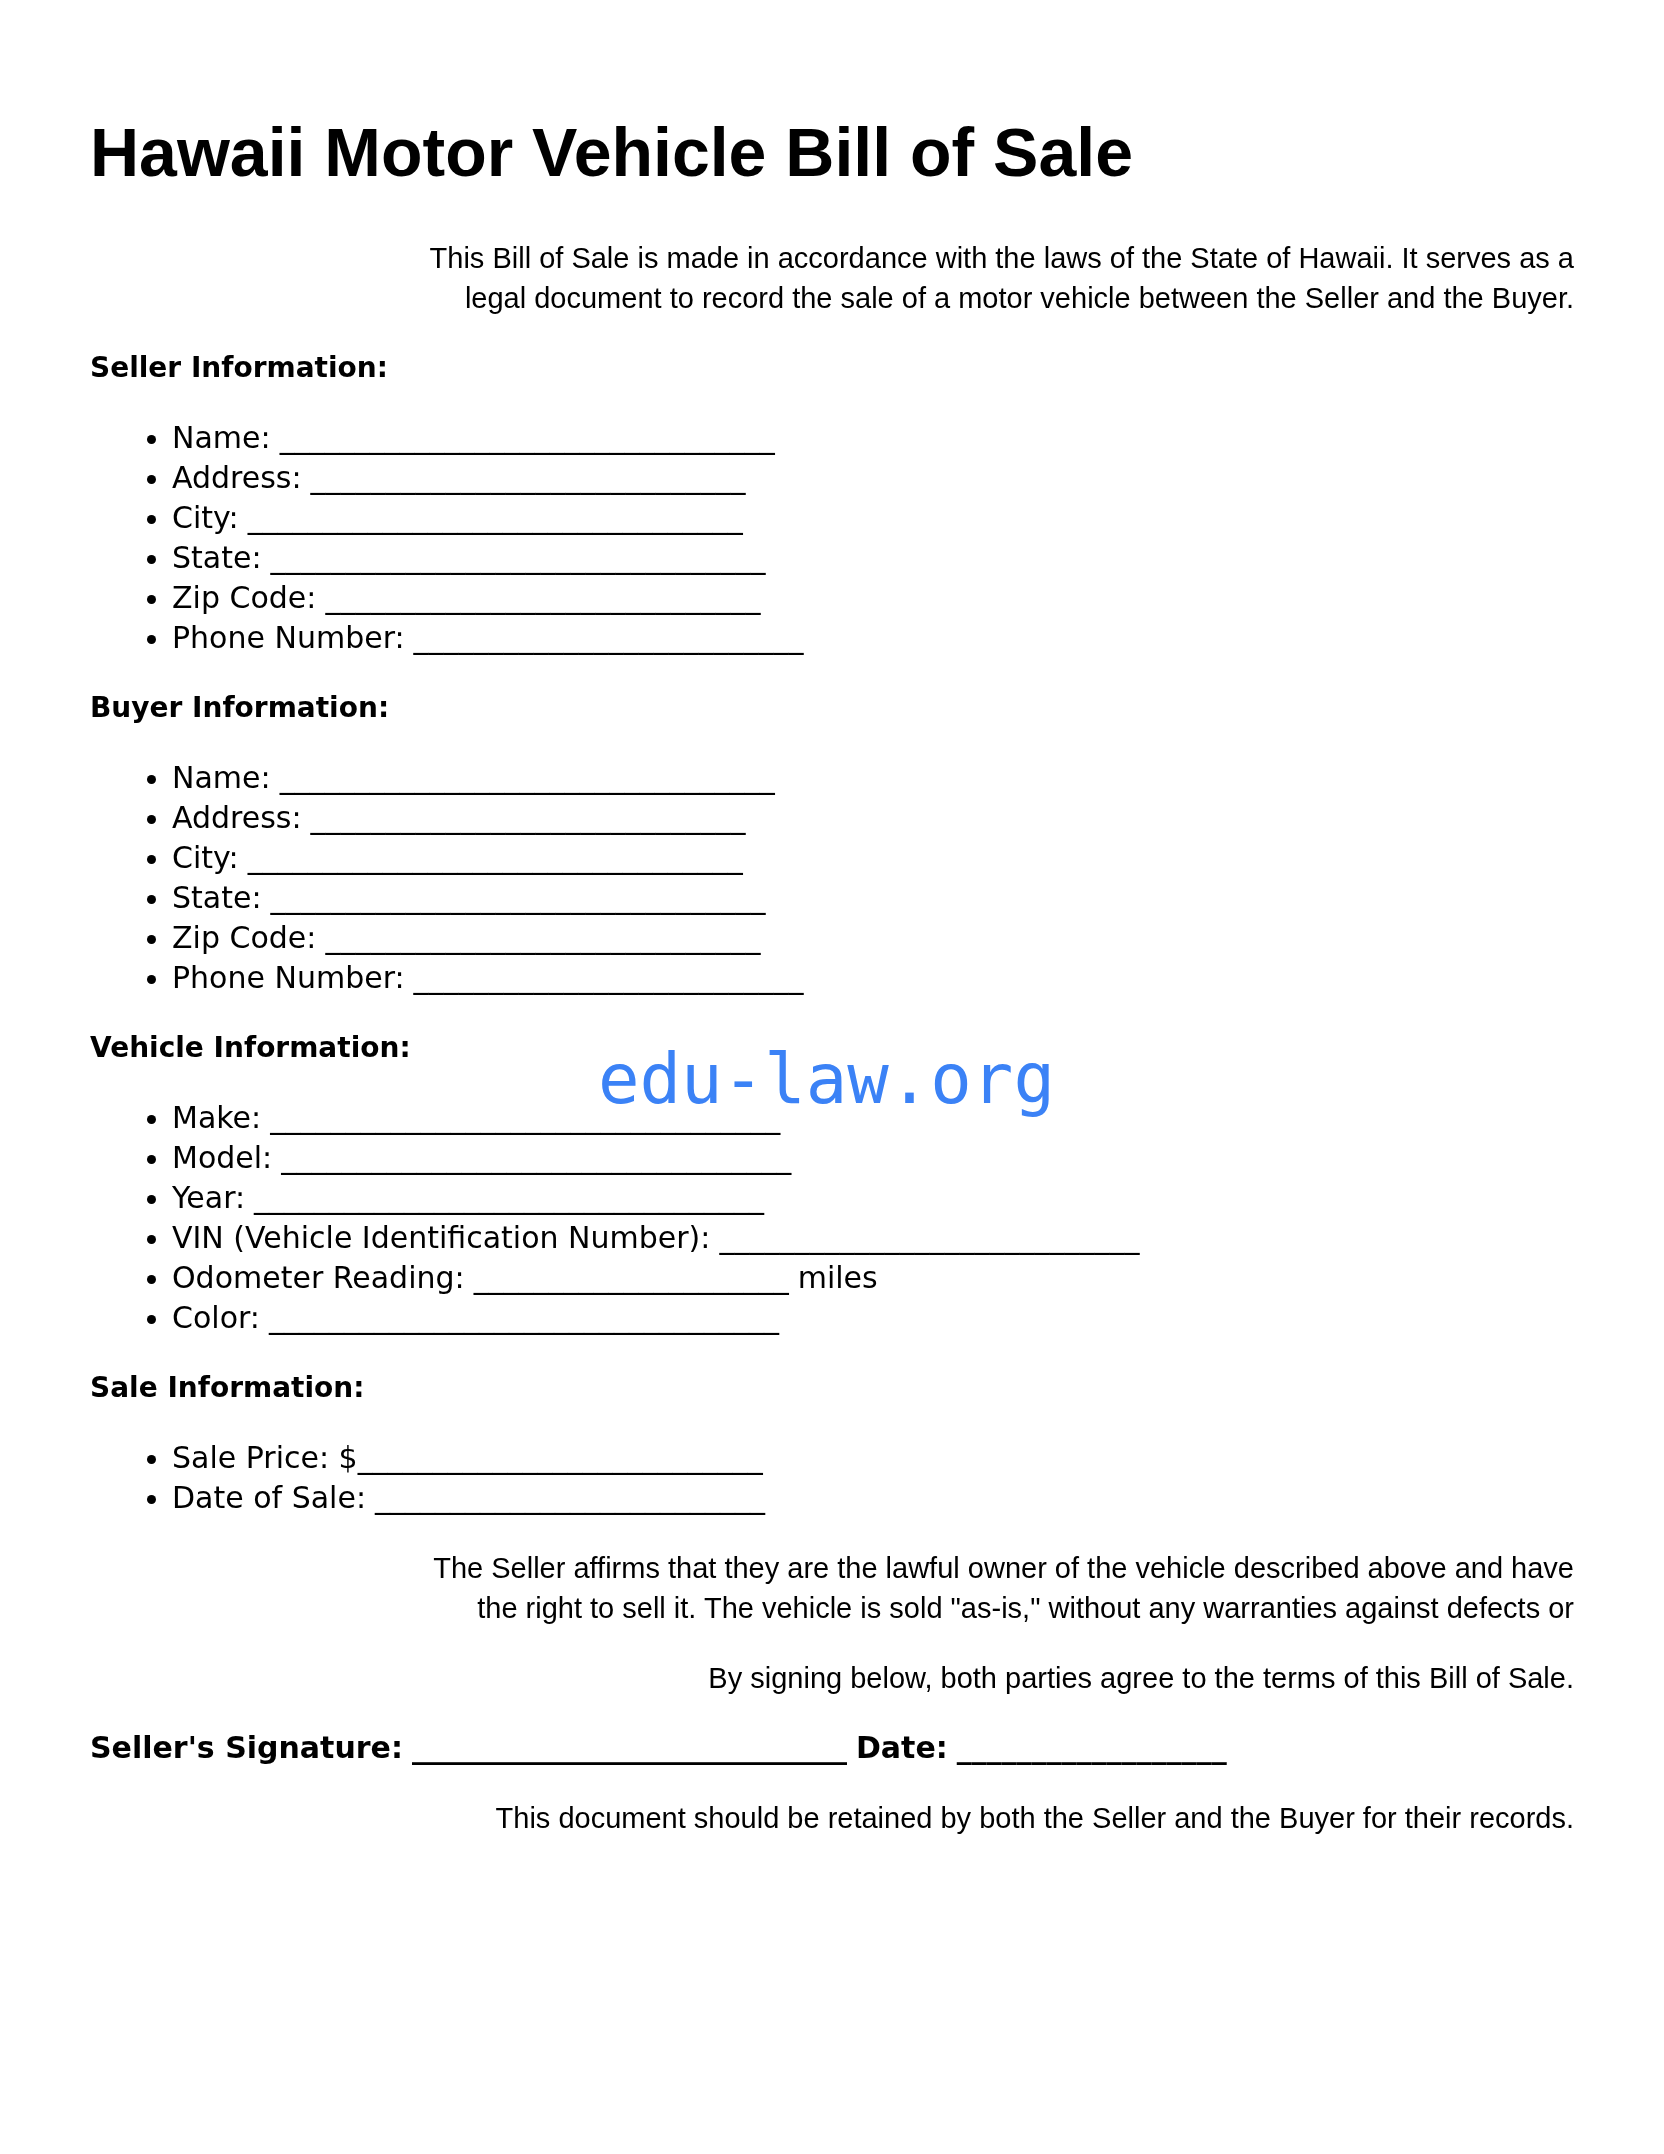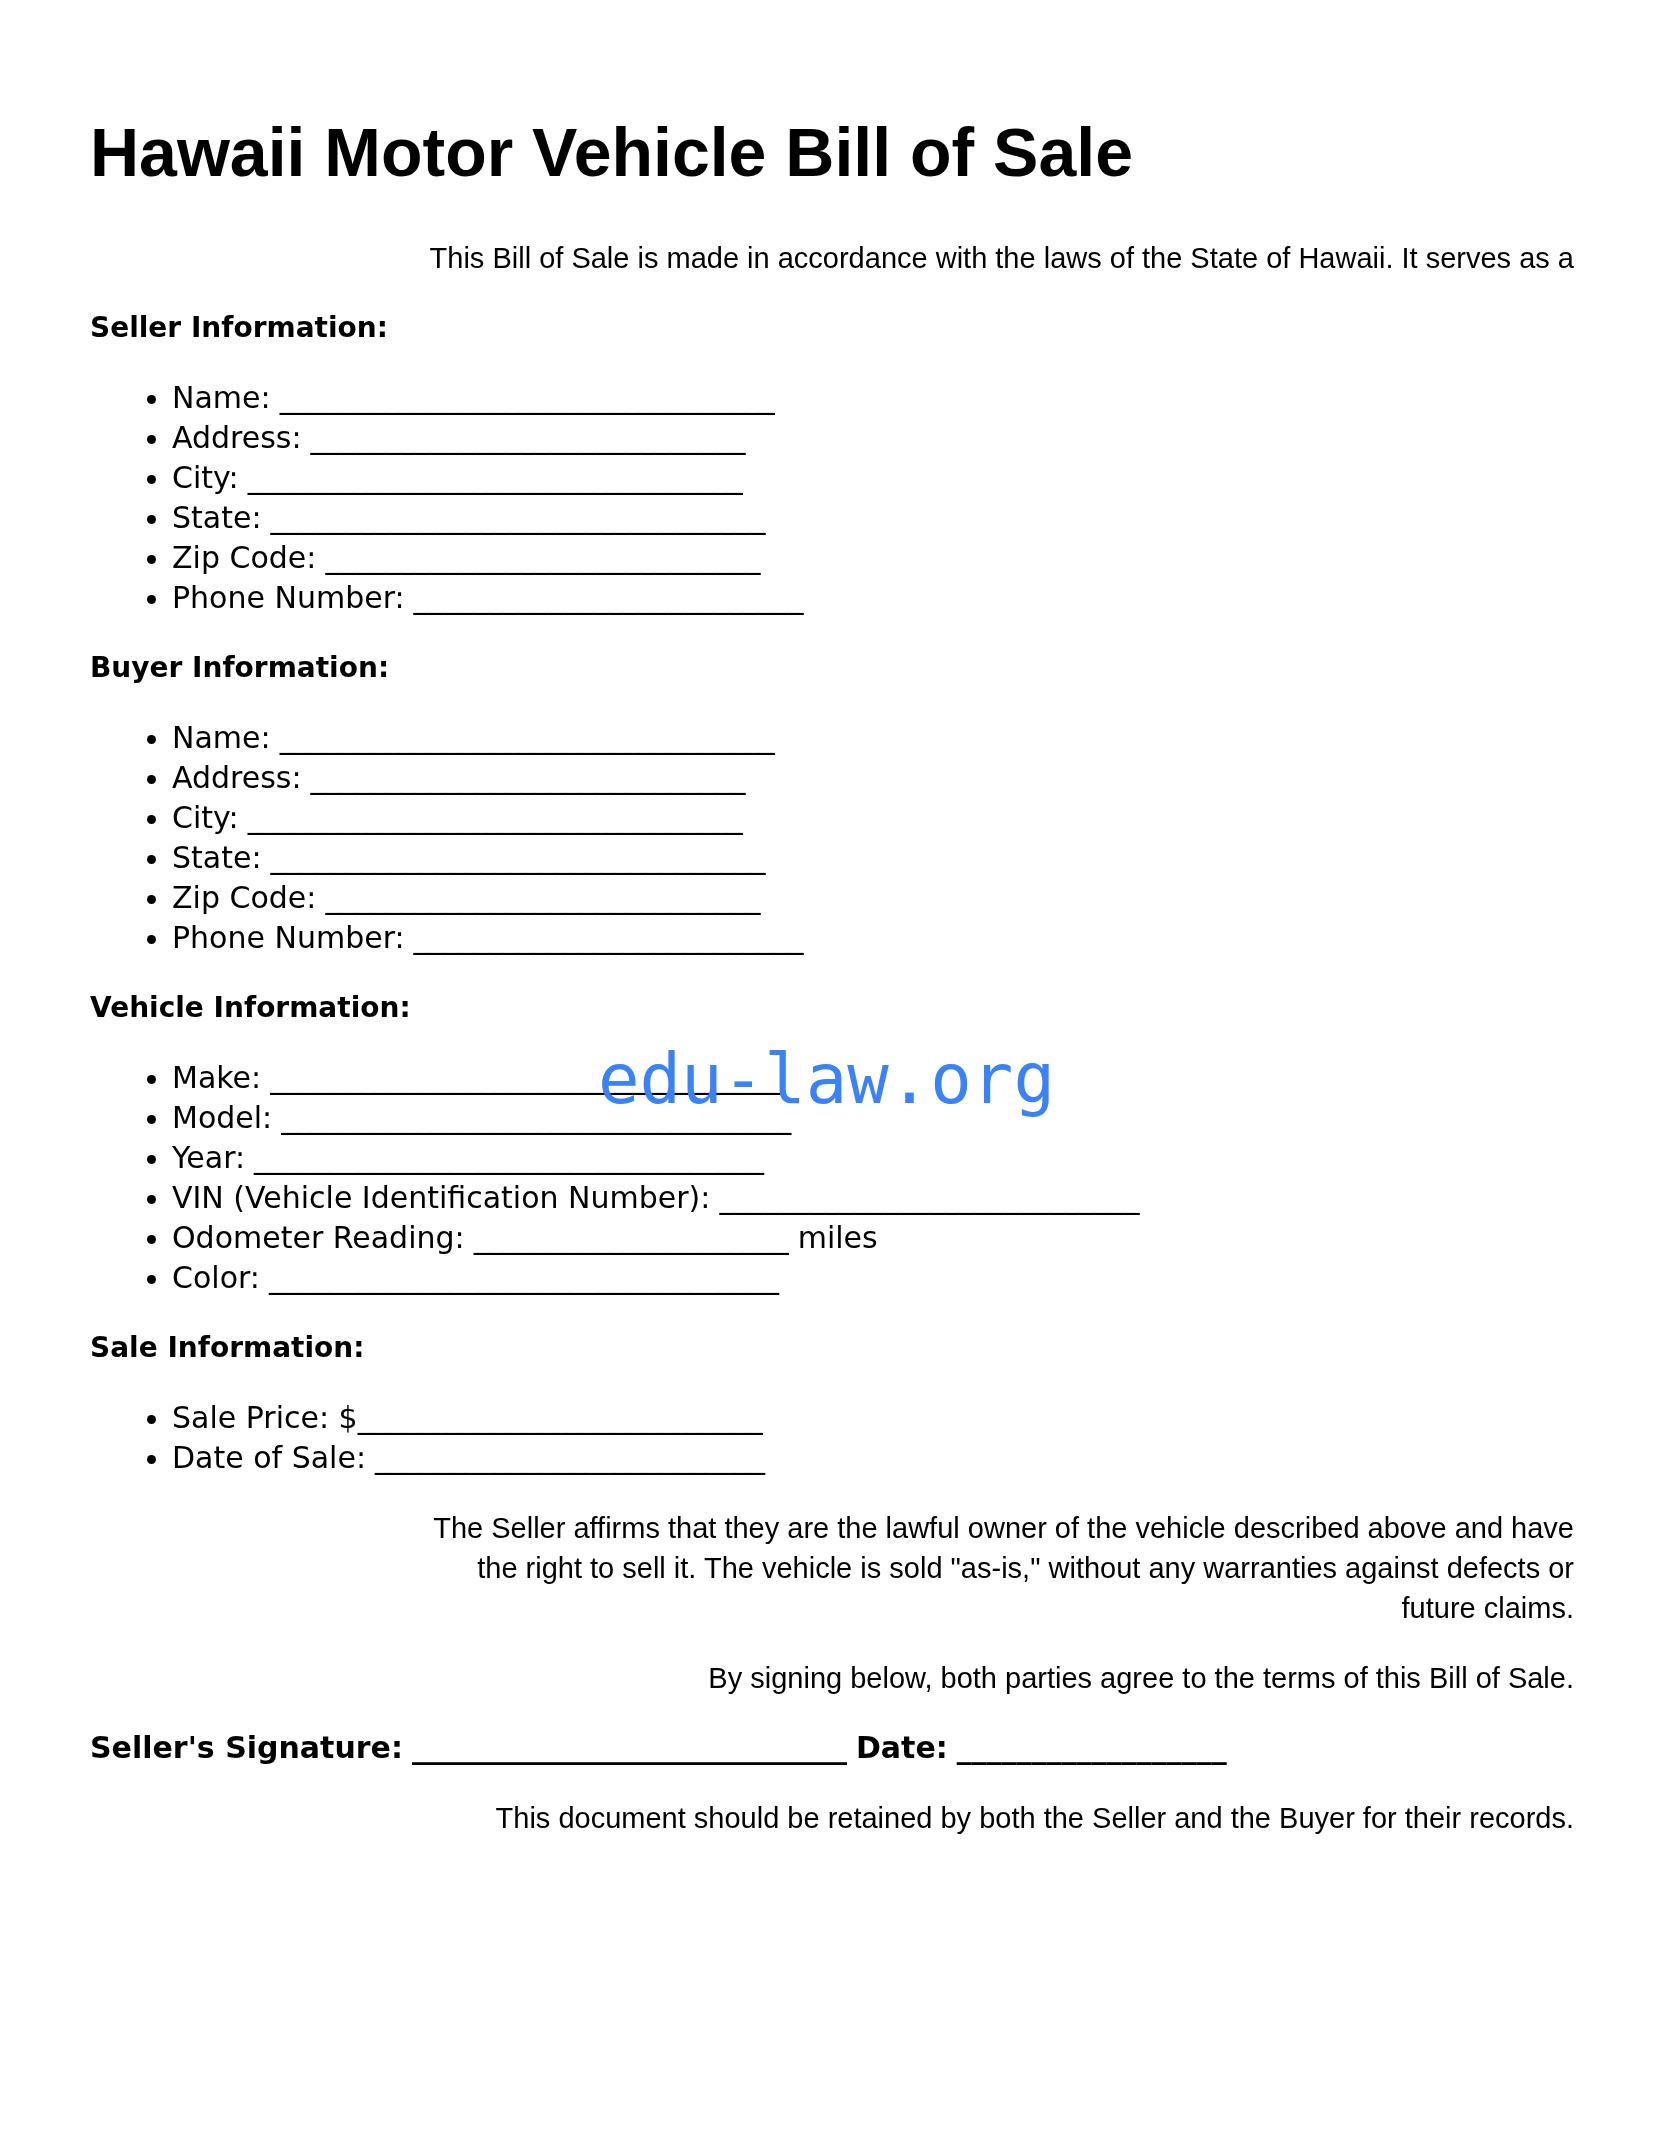--- a/index.html
+++ b/index.html
@@ -84,20 +84,21 @@
 </style>
 </head>
 <body>
 
 <div class="page">
 
   <h1 class="doc-title">Hawaii Motor Vehicle Bill of Sale</h1>
 
   <p class="body-text">
     <span class="pline">This Bill of Sale is made in accordance with the laws of the State of Hawaii. It serves as a</span>
+    <span class="pline">legal document to record the sale of a motor vehicle between the Seller and the Buyer.</span>
   </p>
 
   <h3 class="section-heading">Seller Information:</h3>
   <ul class="field-list">
     <li><span>Name:</span><span class="fill">_________________________________</span></li>
     <li><span>Address:</span><span class="fill">_____________________________</span></li>
     <li><span>City:</span><span class="fill">_________________________________</span></li>
     <li><span>State:</span><span class="fill">_________________________________</span></li>
     <li><span>Zip Code:</span><span class="fill">_____________________________</span></li>
     <li><span>Phone Number:</span><span class="fill">__________________________</span></li>
@@ -125,21 +126,20 @@
 
   <h3 class="section-heading">Sale Information:</h3>
   <ul class="field-list">
     <li><span>Sale Price: $</span><span class="fill nogap">___________________________</span></li>
     <li><span>Date of Sale:</span><span class="fill">__________________________</span></li>
   </ul>
 
   <p class="body-text">
     <span class="pline">The Seller affirms that they are the lawful owner of the vehicle described above and have</span>
     <span class="pline">the right to sell it. The vehicle is sold "as-is," without any warranties against defects or</span>
-    <span class="pline">future claims.</span>
   </p>
 
   <p class="body-text">By signing below, both parties agree to the terms of this Bill of Sale.</p>
 
   <p class="sig-row">
     <span>Seller's Signature:</span><span class="fill">_____________________________</span><span class="date-label">Date:</span><span class="fill">__________________</span>
   </p>
 
 
   <p class="body-text">This document should be retained by both the Seller and the Buyer for their records.</p>

